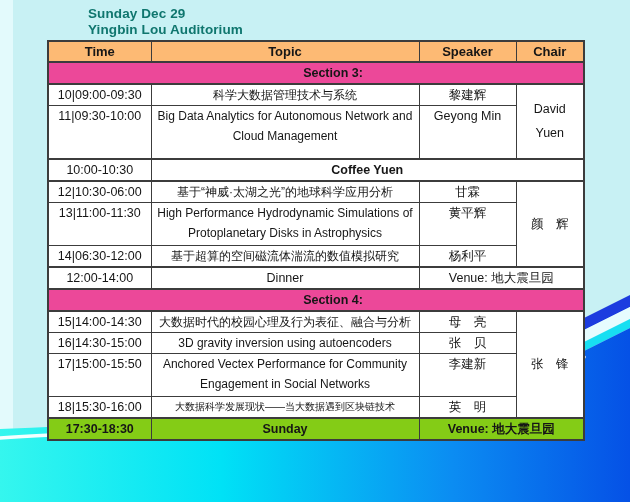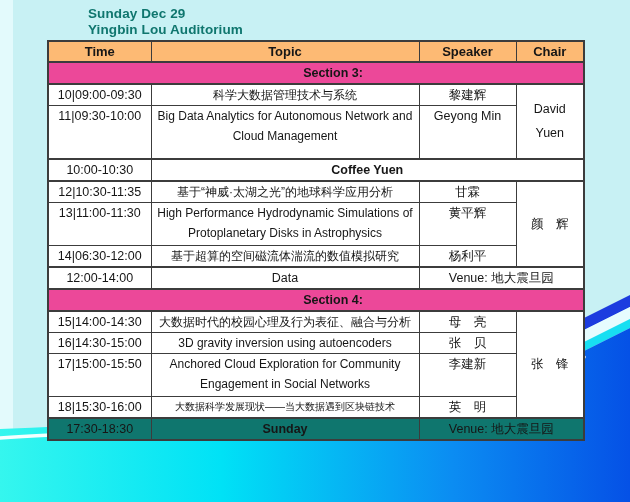--- a/index.html
+++ b/index.html
@@ -21,21 +21,21 @@
     background:#ffffff;color:#161616;font-size:12.5px;
   }
   table.schedule{border:2px solid #3c3c3c;}
   .schedule td,.schedule th{
     border:1px solid #3c3c3c;text-align:center;vertical-align:top;
     padding:0 2px;line-height:20px;overflow:hidden;
   }
   .schedule th{background:#fdba74;font-weight:bold;font-size:13px;line-height:19px;}
   tr.sep td,tr.sep th{border-top-width:2px;border-bottom-width:2px;}
   tr.section td{background:#ec4899;font-weight:bold;padding-left:36px;}
-  tr.dinner td{background:#0f766e;}
+  tr.dinner td{background:#84cc16;font-weight:bold;}
   td.bold{font-weight:bold;}
   td.chair{vertical-align:middle;line-height:24px;}
   tr.h20{height:20px;} tr.h21{height:21px;} tr.h19{height:19px;}
   tr.h53{height:53px;} tr.h43{height:43px;}
   td.topic{font-size:12px;}
   td.topic.tight{font-size:10px;white-space:nowrap;}
 </style>
 </head>
 <body>
 
@@ -92,60 +92,60 @@
     <td class="topic">Big Data Analytics for Autonomous Network and Cloud Management</td>
     <td>Geyong Min</td>
   </tr>
 
   <tr class="sep h21">
     <td>10:00-10:30</td>
     <td colspan="3" class="bold">Coffee Yuen</td>
   </tr>
 
   <tr class="h21">
-    <td>12|10:30-11:35</td>
+    <td>12|10:30-06:00</td>
     <td class="topic">基于“神威·太湖之光”的地球科学应用分析</td>
     <td>甘霖</td>
     <td class="chair" rowspan="3">颜　辉</td>
   </tr>
   <tr class="h43">
     <td>13|11:00-11:30</td>
     <td class="topic">High Performance Hydrodynamic Simulations of Protoplanetary Disks in Astrophysics</td>
     <td>黄平辉</td>
   </tr>
   <tr class="h21">
     <td>14|06:30-12:00</td>
     <td class="topic">基于超算的空间磁流体湍流的数值模拟研究</td>
     <td>杨利平</td>
   </tr>
 
   <tr class="sep h21">
     <td>12:00-14:00</td>
-    <td>Data</td>
+    <td>Dinner</td>
     <td colspan="2">Venue: 地大震旦园</td>
   </tr>
 
   <tr class="section sep h21">
     <td colspan="4">Section 4:</td>
   </tr>
 
   <tr class="h21">
     <td>15|14:00-14:30</td>
     <td class="topic">大数据时代的校园心理及行为表征、融合与分析</td>
     <td>母　亮</td>
     <td class="chair" rowspan="4">张　锋</td>
   </tr>
   <tr class="h21">
     <td>16|14:30-15:00</td>
     <td class="topic">3D gravity inversion using autoencoders</td>
     <td>张　贝</td>
   </tr>
   <tr class="h43">
     <td>17|15:00-15:50</td>
-    <td class="topic">Anchored Cloud Exploration for Community Engagement in Social Networks</td>
+    <td class="topic">Anchored Vectex Performance for Community Engagement in Social Networks</td>
     <td>李建新</td>
   </tr>
   <tr class="h21">
     <td>18|15:30-16:00</td>
     <td class="topic tight">大数据科学发展现状——当大数据遇到区块链技术</td>
     <td>英　明</td>
   </tr>
 
   <tr class="dinner sep h19">
     <td>17:30-18:30</td>

